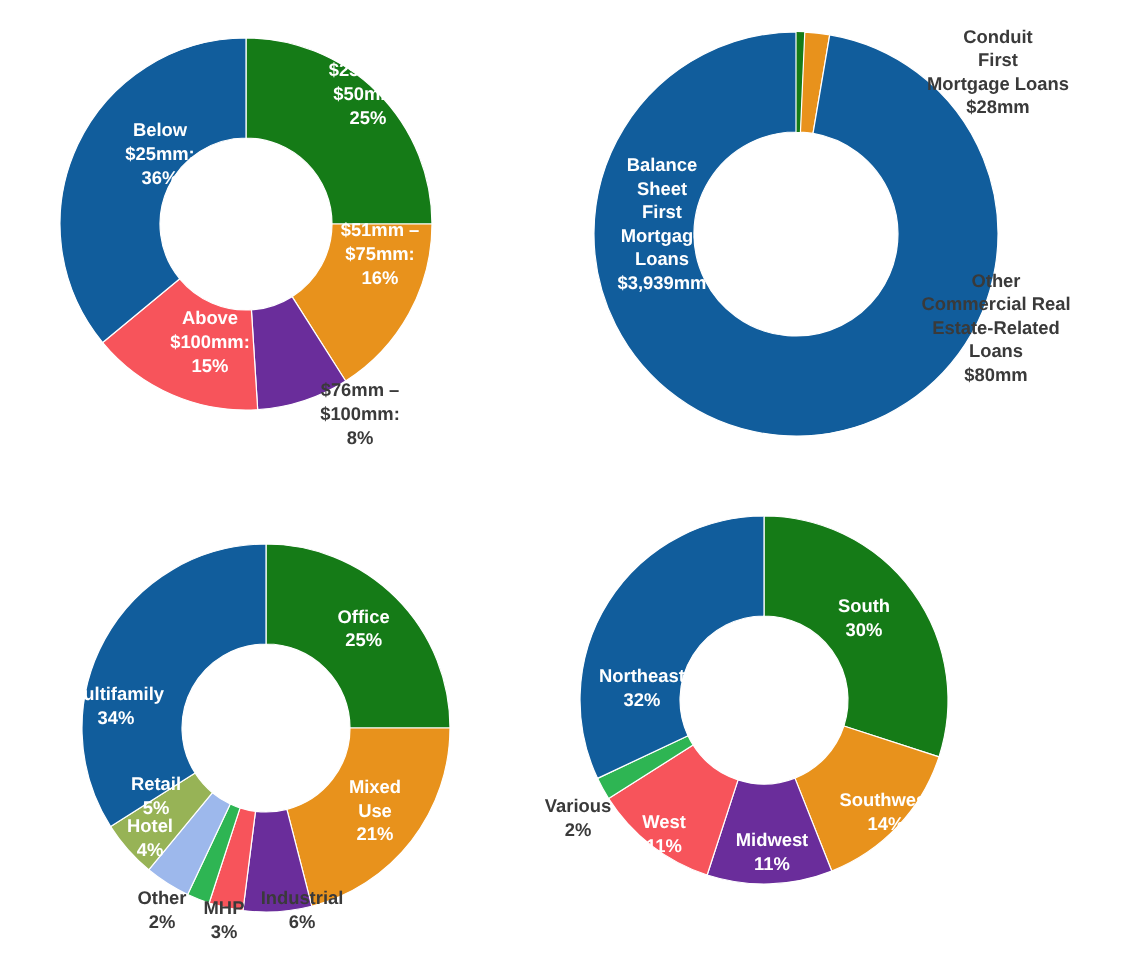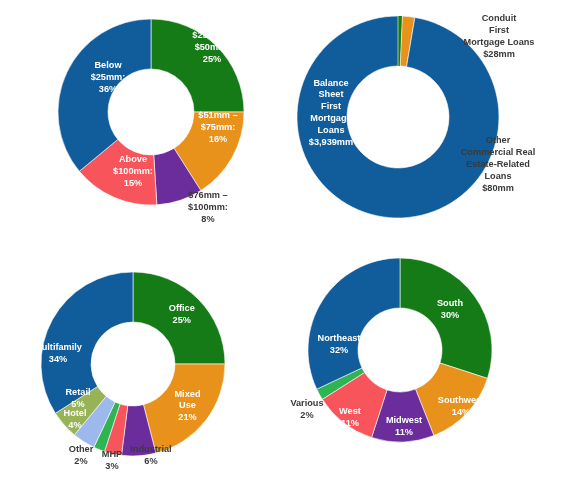--- a/index.html
+++ b/index.html
@@ -16,24 +16,24 @@
     width: 570px;
     height: 483px;
     background: #ffffff;
     overflow: hidden;
   }
   .chart-cell {
     position: absolute;
     width: 285px;
     height: 241px;
   }
-  #cell-loan-size   { left: 12px;   top: 0px; padding-left: 16px;   }
+  #cell-loan-size   { left: 0px;   top: 0px;   }
   #cell-asset-type  { left: 285px; top: 0px; text-decoration: underline;   }
   #cell-property    { left: 0px;   top: 254px; }
-  #cell-region      { left: 285px; top: 242px; }
+  #cell-region      { left: 267px; top: 242px; }
 
   .chart-svg {
     display: block;
     width: 285px;
     height: 241px;
   }
   .slice-path {
     stroke: #ffffff;
     stroke-width: 0.6;
     stroke-linejoin: round;

